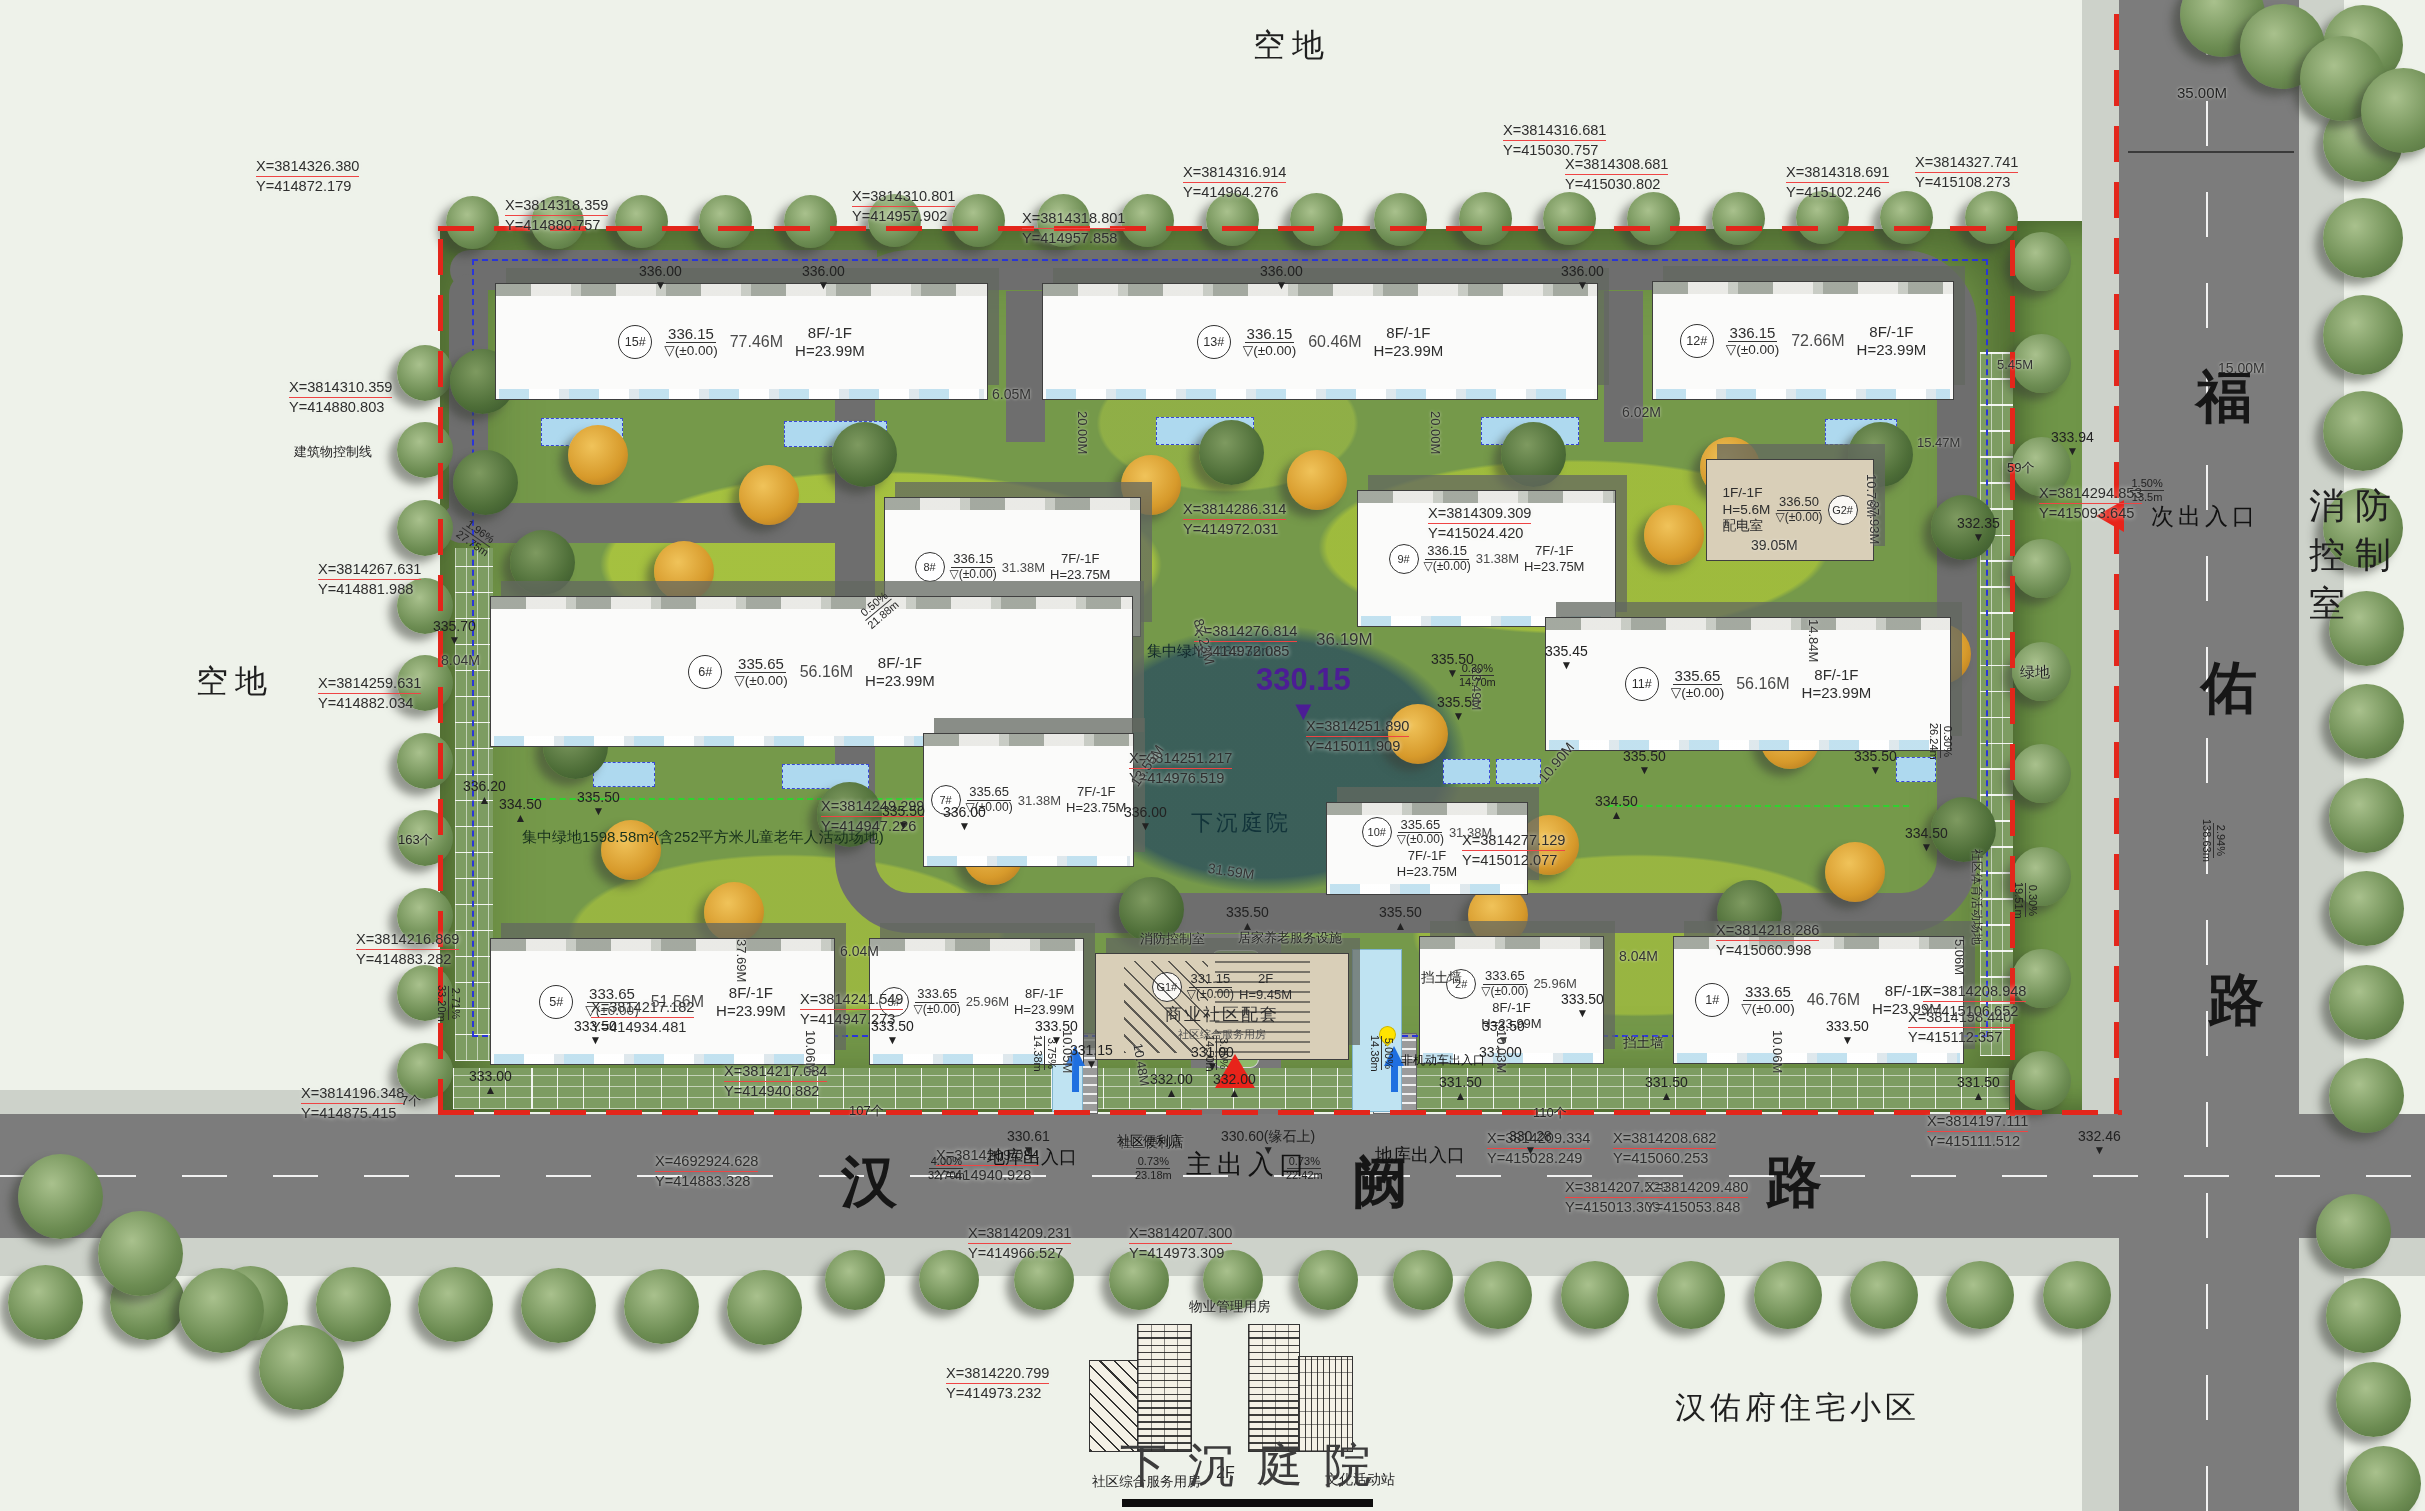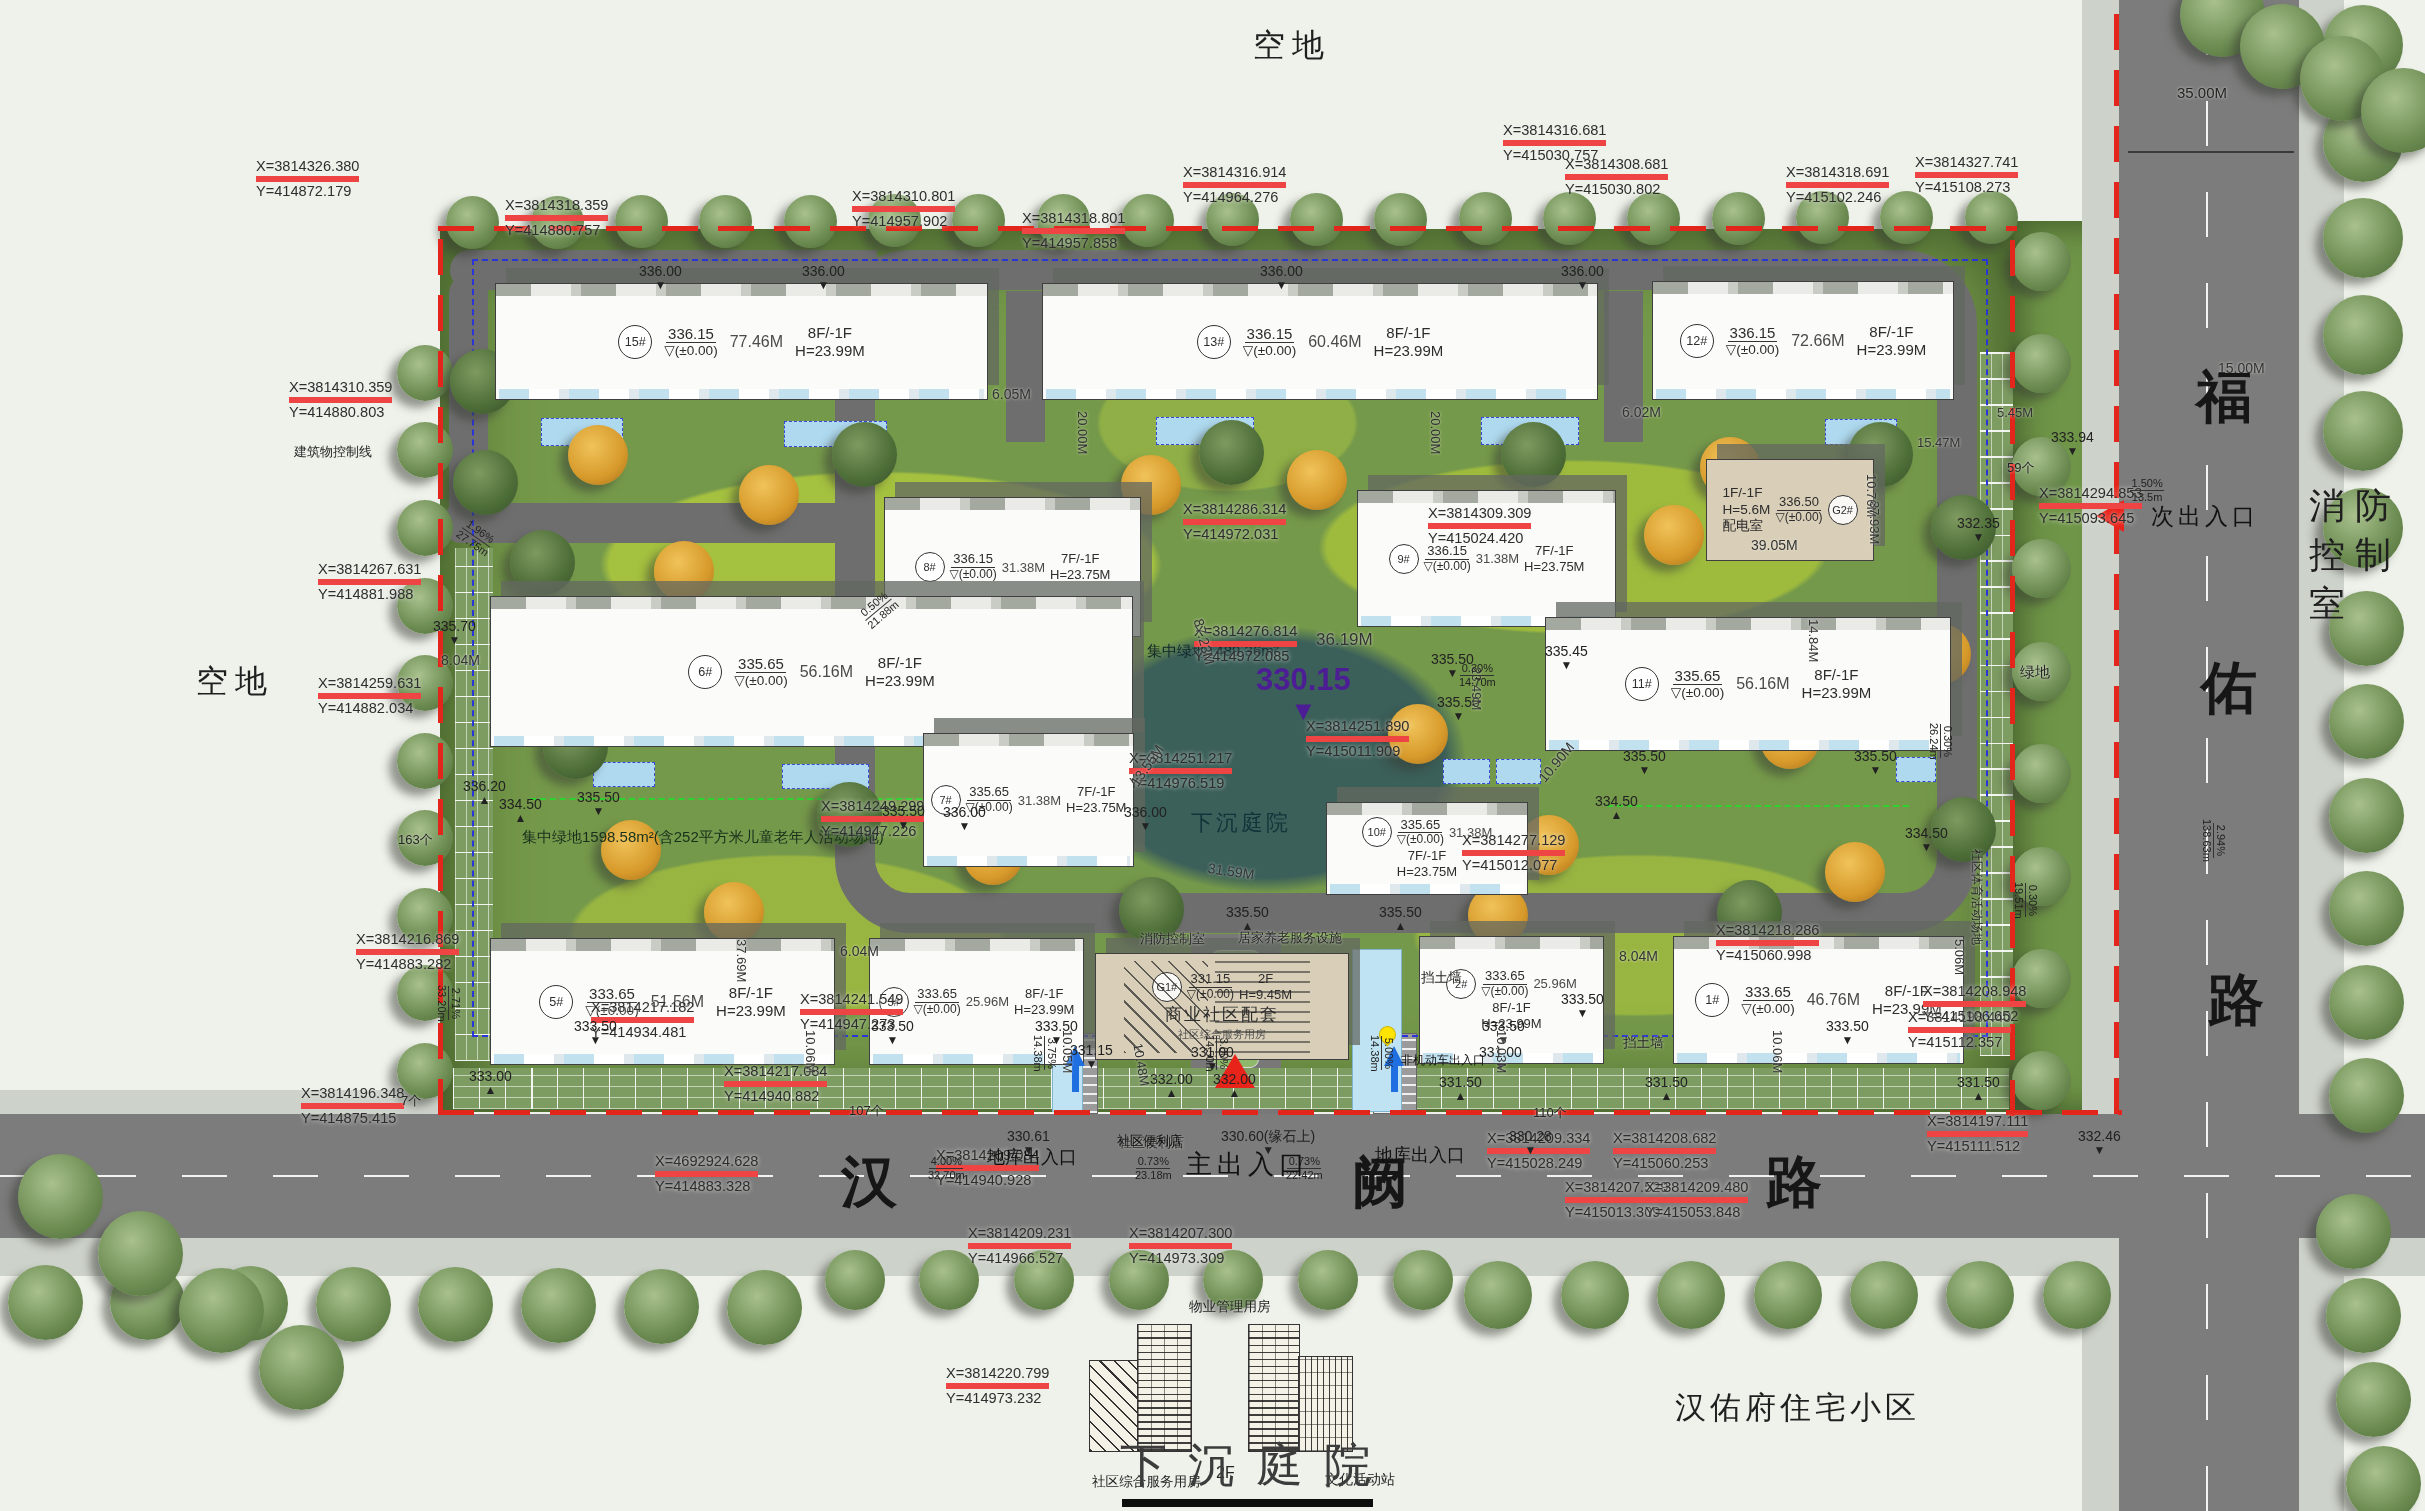--- a/index.html
+++ b/index.html
@@ -67,21 +67,21 @@
   .sm .belev .ev{font-size:13px;} .sm .belev .ez{font-size:12px;}
   .blen{font-size:16px;color:#4a4a4a;} .sm .blen{font-size:13px;}
   .bfl{text-align:center;line-height:1.2;font-size:15px;white-space:nowrap;} .sm .bfl{font-size:13px;}
   .bname{font-size:17px;letter-spacing:2px;text-align:center;}
   .bsub{font-size:11px;color:#555;text-align:center;}
   .hatchA{position:absolute;z-index:1;background-image:repeating-linear-gradient(45deg, rgba(40,40,40,.7) 0 1.5px, transparent 1.5px 12px);}
   .hatchB{position:absolute;z-index:1;background-image:repeating-linear-gradient(0deg, rgba(40,40,40,.55) 0 1.5px, transparent 1.5px 10px);}
   
   .coord{position:absolute;font-size:14.6px;line-height:1.3;white-space:nowrap;z-index:40;color:#2e2e2e;
          text-shadow:0 0 4px rgba(240,243,236,.95);}
-  .coord .l1{border-bottom:6px solid #ef4444;display:inline-block;padding-bottom:0.5px;}
+  .coord .l1{border-bottom:1px solid #ef4444;display:inline-block;padding-bottom:0.5px;}
   .coord .l2{display:block;}
   .lvl{position:absolute;font-size:14px;z-index:40;text-align:center;line-height:1.05;white-space:nowrap;color:#222;}
   .lvl .tri{display:block;font-size:12px;}
   .lvl.big{font-size:31px;font-weight:bold;color:#4c1d95;} .lvl.big .tri{font-size:27px;}
   .note{position:absolute;z-index:40;white-space:nowrap;color:#242424;text-shadow:0 0 3px rgba(240,243,236,.8);}
   .dim{position:absolute;z-index:40;white-space:nowrap;color:#333;text-shadow:0 0 3px rgba(240,243,236,.8);}
   .slp{position:absolute;z-index:40;text-align:center;line-height:1.15;font-size:11px;white-space:nowrap;color:#222;}
   .slp .p{border-bottom:1px solid #333;display:inline-block;padding:0 1.5px;}
   .slp .l{display:block;}
   
@@ -417,21 +417,21 @@
     <div class="note" style="left: 1533px; top: 1104px; font-size: 13px; transform: none; transform-origin: left top;">110个</div>
     <div class="note" style="left: 2007px; top: 459px; font-size: 13px; transform: none; transform-origin: left top;">59个</div>
     <div class="note" style="left: 401px; top: 1092px; font-size: 13px; transform: none; transform-origin: left top;">7个</div>
     <div class="note" style="left: 2177px; top: 84px; font-size: 15px; transform: none; transform-origin: left top;">35.00M</div>
     <div class="dim" style="left: 441px; top: 652px; font-size: 14px; transform: none; transform-origin: left top;">8.04M</div>
     <div class="dim" style="left: 1619px; top: 948px; font-size: 14px; transform: none; transform-origin: left top;">8.04M</div>
     <div class="dim" style="left: 992px; top: 386px; font-size: 14px; transform: none; transform-origin: left top;">6.05M</div>
     <div class="dim" style="left: 1622px; top: 404px; font-size: 14px; transform: none; transform-origin: left top;">6.02M</div>
     <div class="dim" style="left: 840px; top: 943px; font-size: 14px; transform: none; transform-origin: left top;">6.04M</div>
     <div class="dim" style="left: 1967px; top: 939px; font-size: 13px; transform: rotate(90deg); transform-origin: left top;">5.06M</div>
-    <div class="dim" style="left: 1997px; top: 357px; font-size: 13px; transform: none; transform-origin: left top; margin-top: 48px;">5.45M</div>
+    <div class="dim" style="left: 1997px; top: 357px; font-size: 13px; transform: none; transform-origin: left top;">5.45M</div>
     <div class="dim" style="left: 2218px; top: 360px; font-size: 14px; transform: none; transform-origin: left top;">15.00M</div>
     <div class="dim" style="left: 1090px; top: 411px; font-size: 13px; transform: rotate(90deg); transform-origin: left top;">20.00M</div>
     <div class="dim" style="left: 1443px; top: 411px; font-size: 13px; transform: rotate(90deg); transform-origin: left top;">20.00M</div>
     <div class="dim" style="left: 1484px; top: 667px; font-size: 13px; transform: rotate(90deg); transform-origin: left top;">23.49M</div>
     <div class="dim" style="left: 1535px; top: 775px; font-size: 14px; transform: rotate(-50deg); transform-origin: left top;">10.90M</div>
     <div class="dim" style="left: 1206px; top: 617px; font-size: 14px; transform: rotate(75deg); transform-origin: left top;">87.23M</div>
     <div class="dim" style="left: 1209px; top: 860px; font-size: 14px; transform: rotate(8deg); transform-origin: left top;">31.59M</div>
     <div class="dim" style="left: 1316px; top: 630px; font-size: 17px; transform: none; transform-origin: left top;">36.19M</div>
     <div class="dim" style="left: 1882px; top: 501px; font-size: 13px; transform: rotate(90deg); transform-origin: left top;">37.93M</div>
     <div class="dim" style="left: 1917px; top: 435px; font-size: 13px; transform: none; transform-origin: left top;">15.47M</div>

